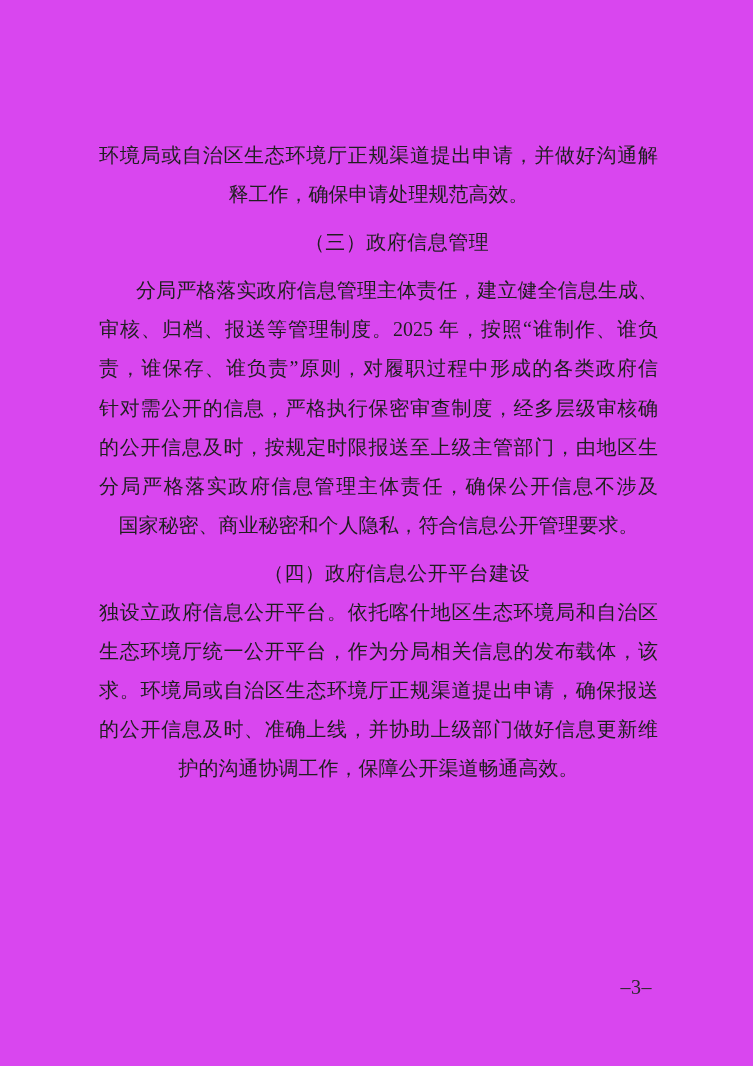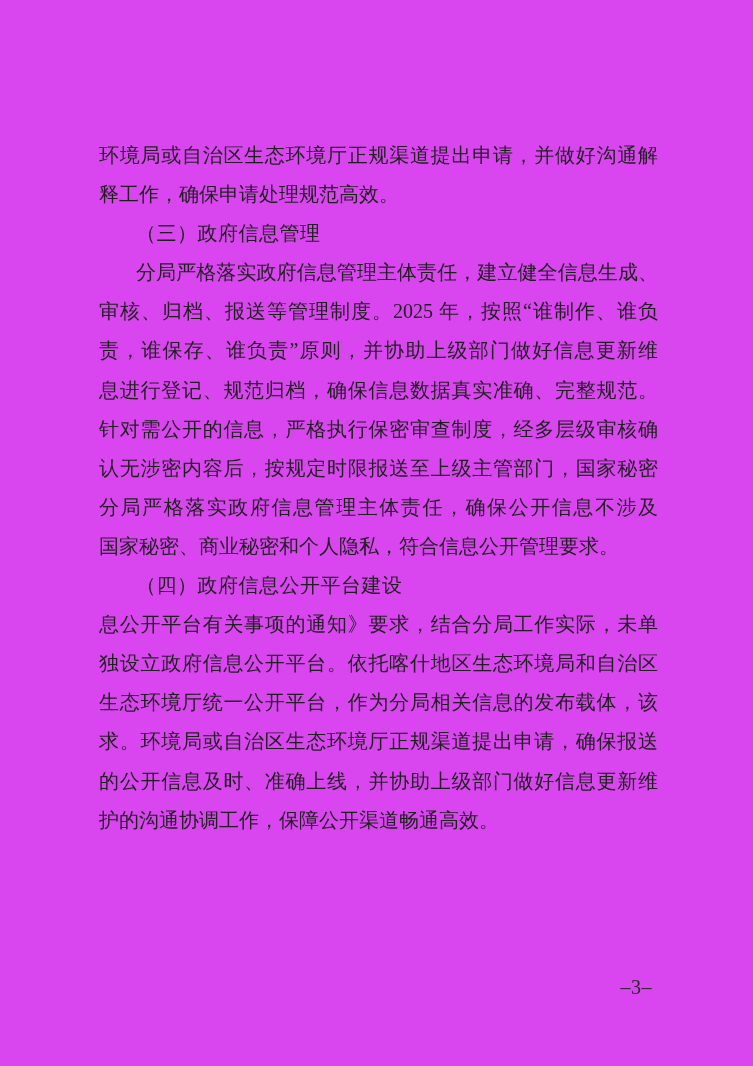--- a/index.html
+++ b/index.html
@@ -21,27 +21,29 @@
     top: 136px;
     width: 559px;
     font-size: 20px;
     line-height: 39.1px;
     color: #1f1f1f;
     text-align: left;
   }
   .line {
     height: 39.1px;
     overflow: hidden;
+    text-align: center;
   }
   .line.full {
     text-align: justify;
     text-align-last: justify;
   }
   .line.indent {
     text-indent: 37px;
+    margin-top: 9px;
   }
   .line.heading {
     letter-spacing: 0.5px;
   }
   .page-number {
     position: absolute;
     left: 0;
     top: 976px;
     width: 652px;
     text-align: right;
@@ -53,28 +55,26 @@
 </head>
 <body>
 
 <div class="page">
   <div class="text-block" id="doc-body">
       <div class="line full">环境局或自治区生态环境厅正规渠道提出申请，并做好沟通解</div>
       <div class="line">释工作，确保申请处理规范高效。</div>
       <div class="line indent heading">（三）政府信息管理</div>
       <div class="line full indent">分局严格落实政府信息管理主体责任，建立健全信息生成、</div>
       <div class="line full">审核、归档、报送等管理制度。2025 年，按照“谁制作、谁负</div>
-      <div class="line full">责，谁保存、谁负责”原则，并协助上级部门做好信息更新维</div>
-      <div class="line full">息进行登记、规范归档，确保信息数据真实准确、完整规范。</div>
+      <div class="line full">责，谁保存、谁负责”原则，对履职过程中形成的各类政府信</div>
       <div class="line full">针对需公开的信息，严格执行保密审查制度，经多层级审核确</div>
-      <div class="line full">认无涉密内容后，按规定时限报送至上级主管部门，国家秘密</div>
+      <div class="line full">的公开信息及时，按规定时限报送至上级主管部门，由地区生</div>
       <div class="line full">分局严格落实政府信息管理主体责任，确保公开信息不涉及</div>
       <div class="line">国家秘密、商业秘密和个人隐私，符合信息公开管理要求。</div>
       <div class="line indent heading">（四）政府信息公开平台建设</div>
-      <div class="line full">息公开平台有关事项的通知》要求，结合分局工作实际，未单</div>
       <div class="line full">独设立政府信息公开平台。依托喀什地区生态环境局和自治区</div>
       <div class="line full">生态环境厅统一公开平台，作为分局相关信息的发布载体，该</div>
       <div class="line full">求。环境局或自治区生态环境厅正规渠道提出申请，确保报送</div>
       <div class="line full">的公开信息及时、准确上线，并协助上级部门做好信息更新维</div>
       <div class="line">护的沟通协调工作，保障公开渠道畅通高效。</div>
     </div>
   <div class="page-number">–3–</div>
 </div>
 
 </body></html>

